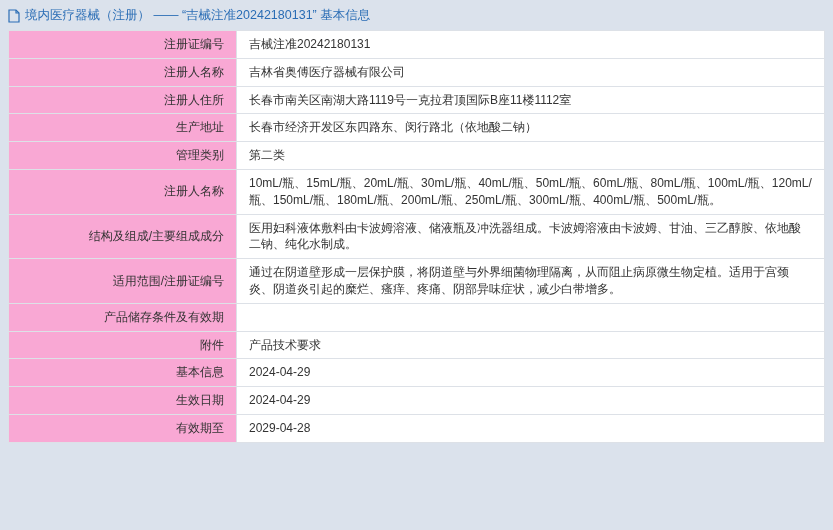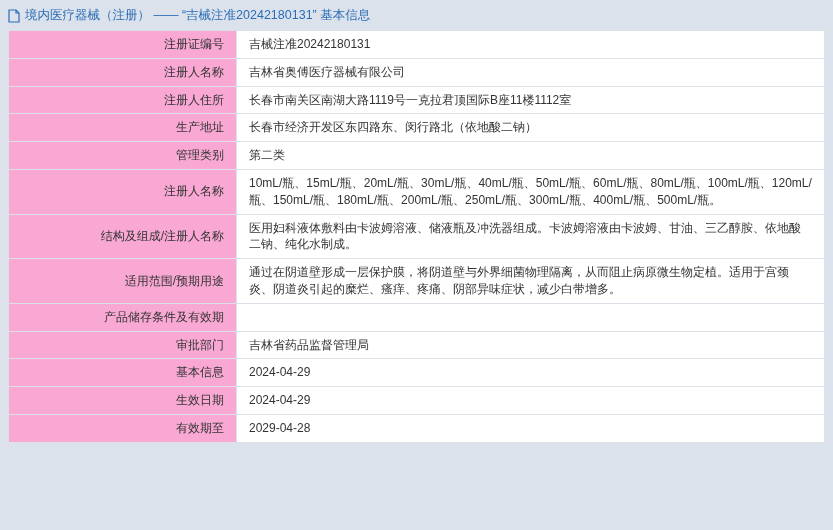--- a/index.html
+++ b/index.html
@@ -87,34 +87,34 @@
     </tr>
     <tr>
       <td class="label">管理类别</td>
       <td class="value">第二类</td>
     </tr>
     <tr>
       <td class="label">注册人名称</td>
       <td class="value">10mL/瓶、15mL/瓶、20mL/瓶、30mL/瓶、40mL/瓶、50mL/瓶、60mL/瓶、80mL/瓶、100mL/瓶、120mL/瓶、150mL/瓶、180mL/瓶、200mL/瓶、250mL/瓶、300mL/瓶、400mL/瓶、500mL/瓶。</td>
     </tr>
     <tr>
-      <td class="label">结构及组成/注册人名称</td>
+      <td class="label">结构及组成/主要组成成分</td>
       <td class="value">医用妇科液体敷料由卡波姆溶液、储液瓶及冲洗器组成。卡波姆溶液由卡波姆、甘油、三乙醇胺、依地酸二钠、纯化水制成。</td>
     </tr>
     <tr>
-      <td class="label">适用范围/预期用途</td>
+      <td class="label">适用范围/注册证编号</td>
       <td class="value">通过在阴道壁形成一层保护膜，将阴道壁与外界细菌物理隔离，从而阻止病原微生物定植。适用于宫颈炎、阴道炎引起的糜烂、瘙痒、疼痛、阴部异味症状，减少白带增多。</td>
     </tr>
     <tr>
       <td class="label">产品储存条件及有效期</td>
       <td class="value"></td>
     </tr>
     <tr>
-      <td class="label">审批部门</td>
-      <td class="value">吉林省药品监督管理局</td>
+      <td class="label">附件</td>
+      <td class="value">产品技术要求</td>
     </tr>
     <tr>
       <td class="label">基本信息</td>
       <td class="value">2024-04-29</td>
     </tr>
     <tr>
       <td class="label">生效日期</td>
       <td class="value">2024-04-29</td>
     </tr>
     <tr>

